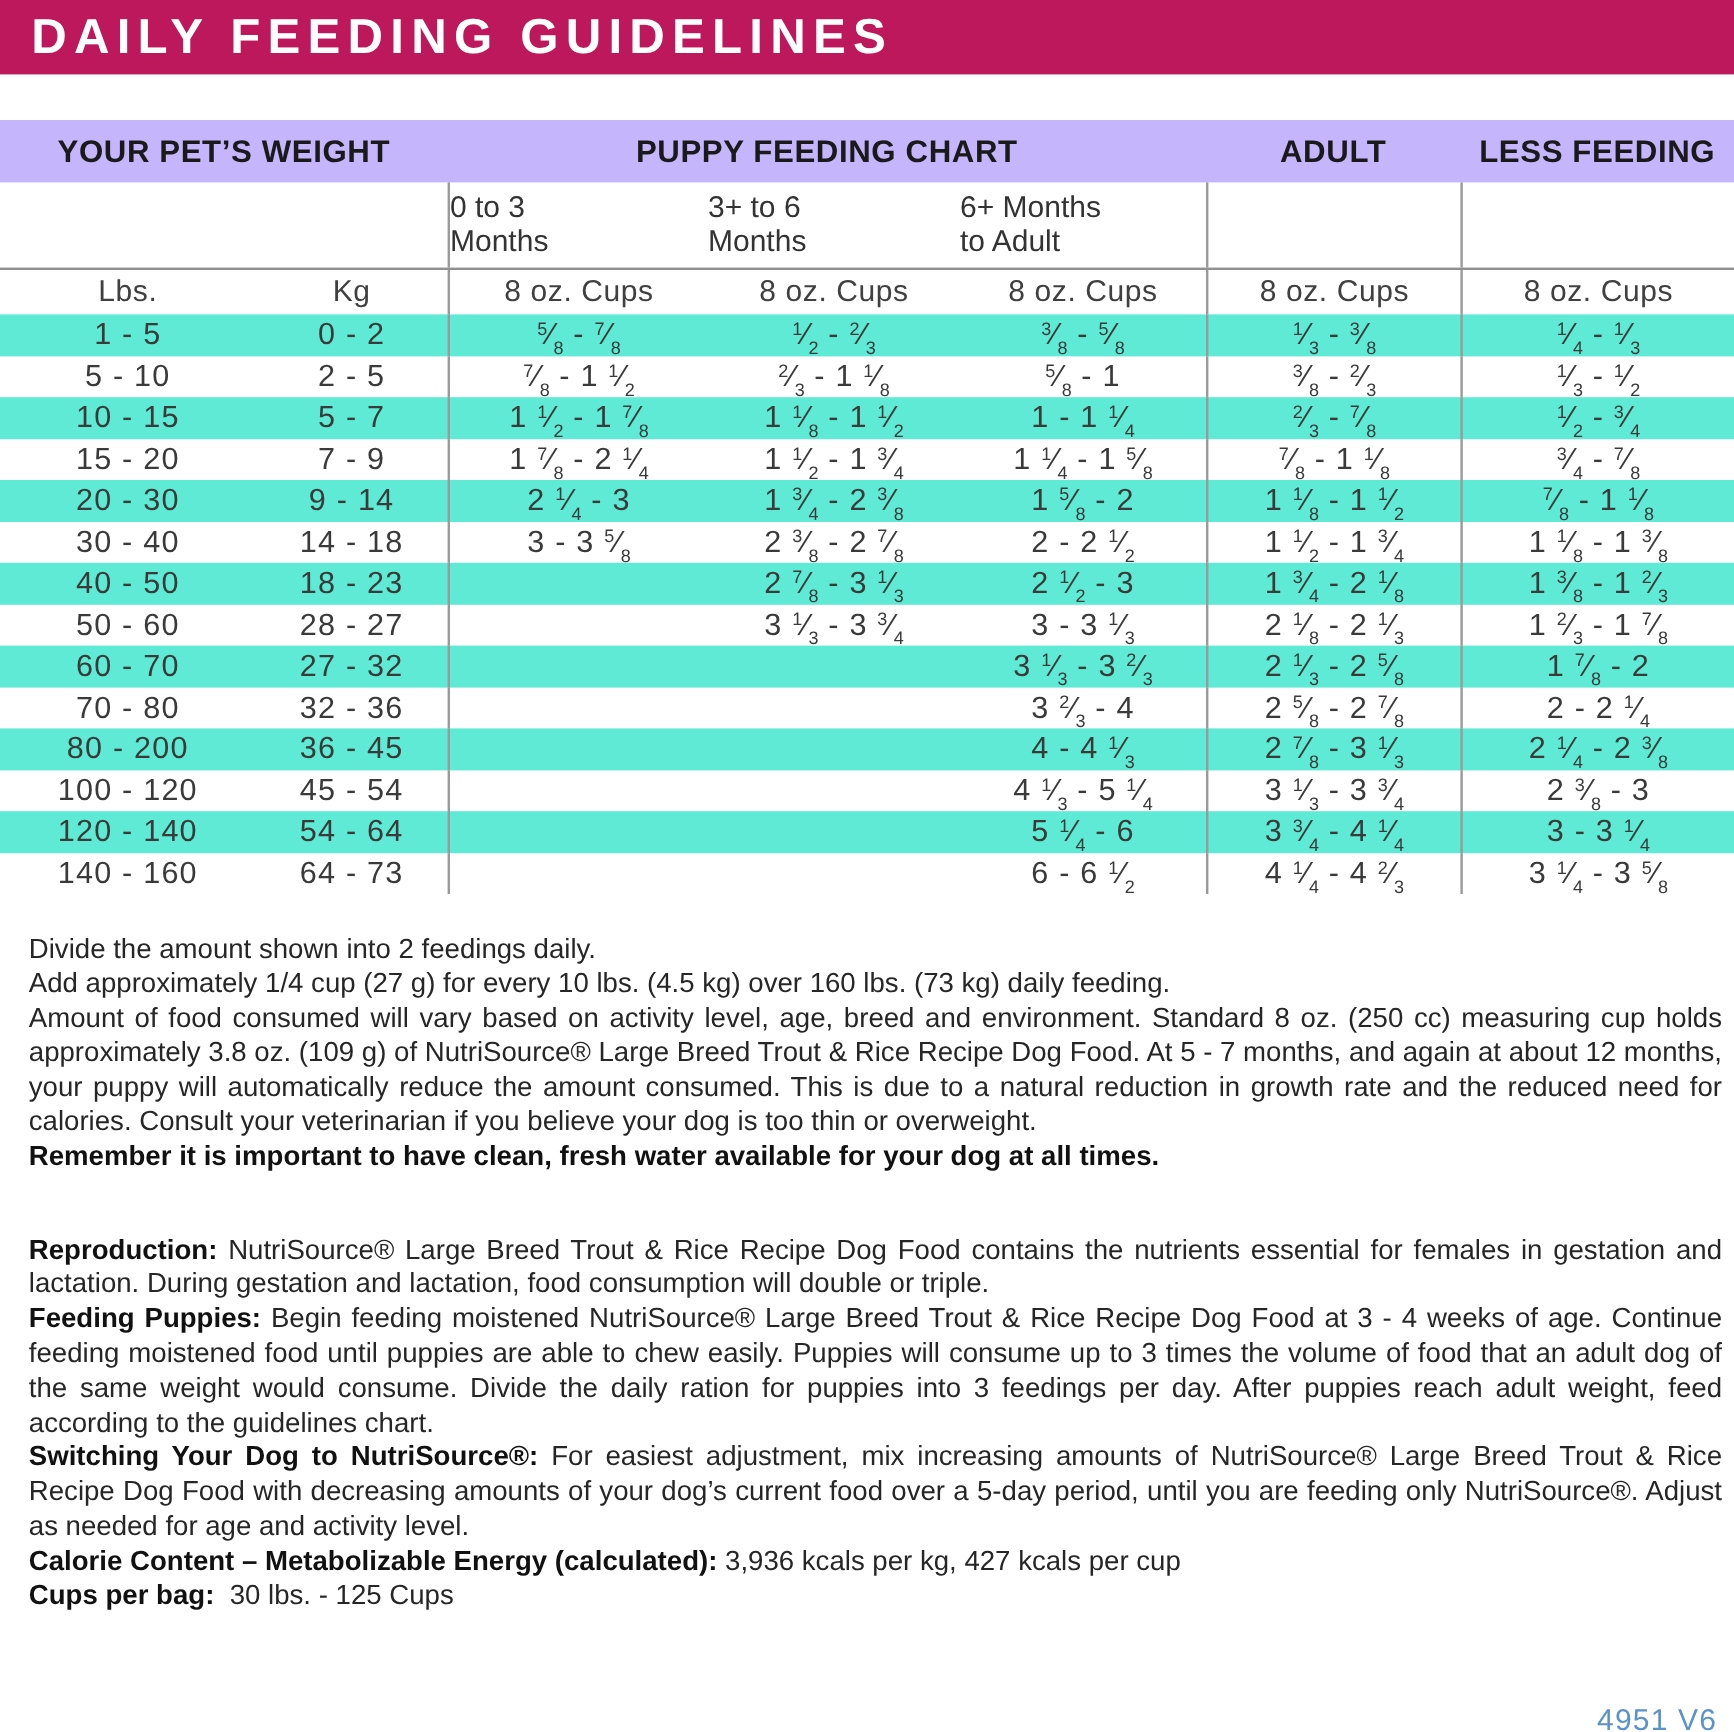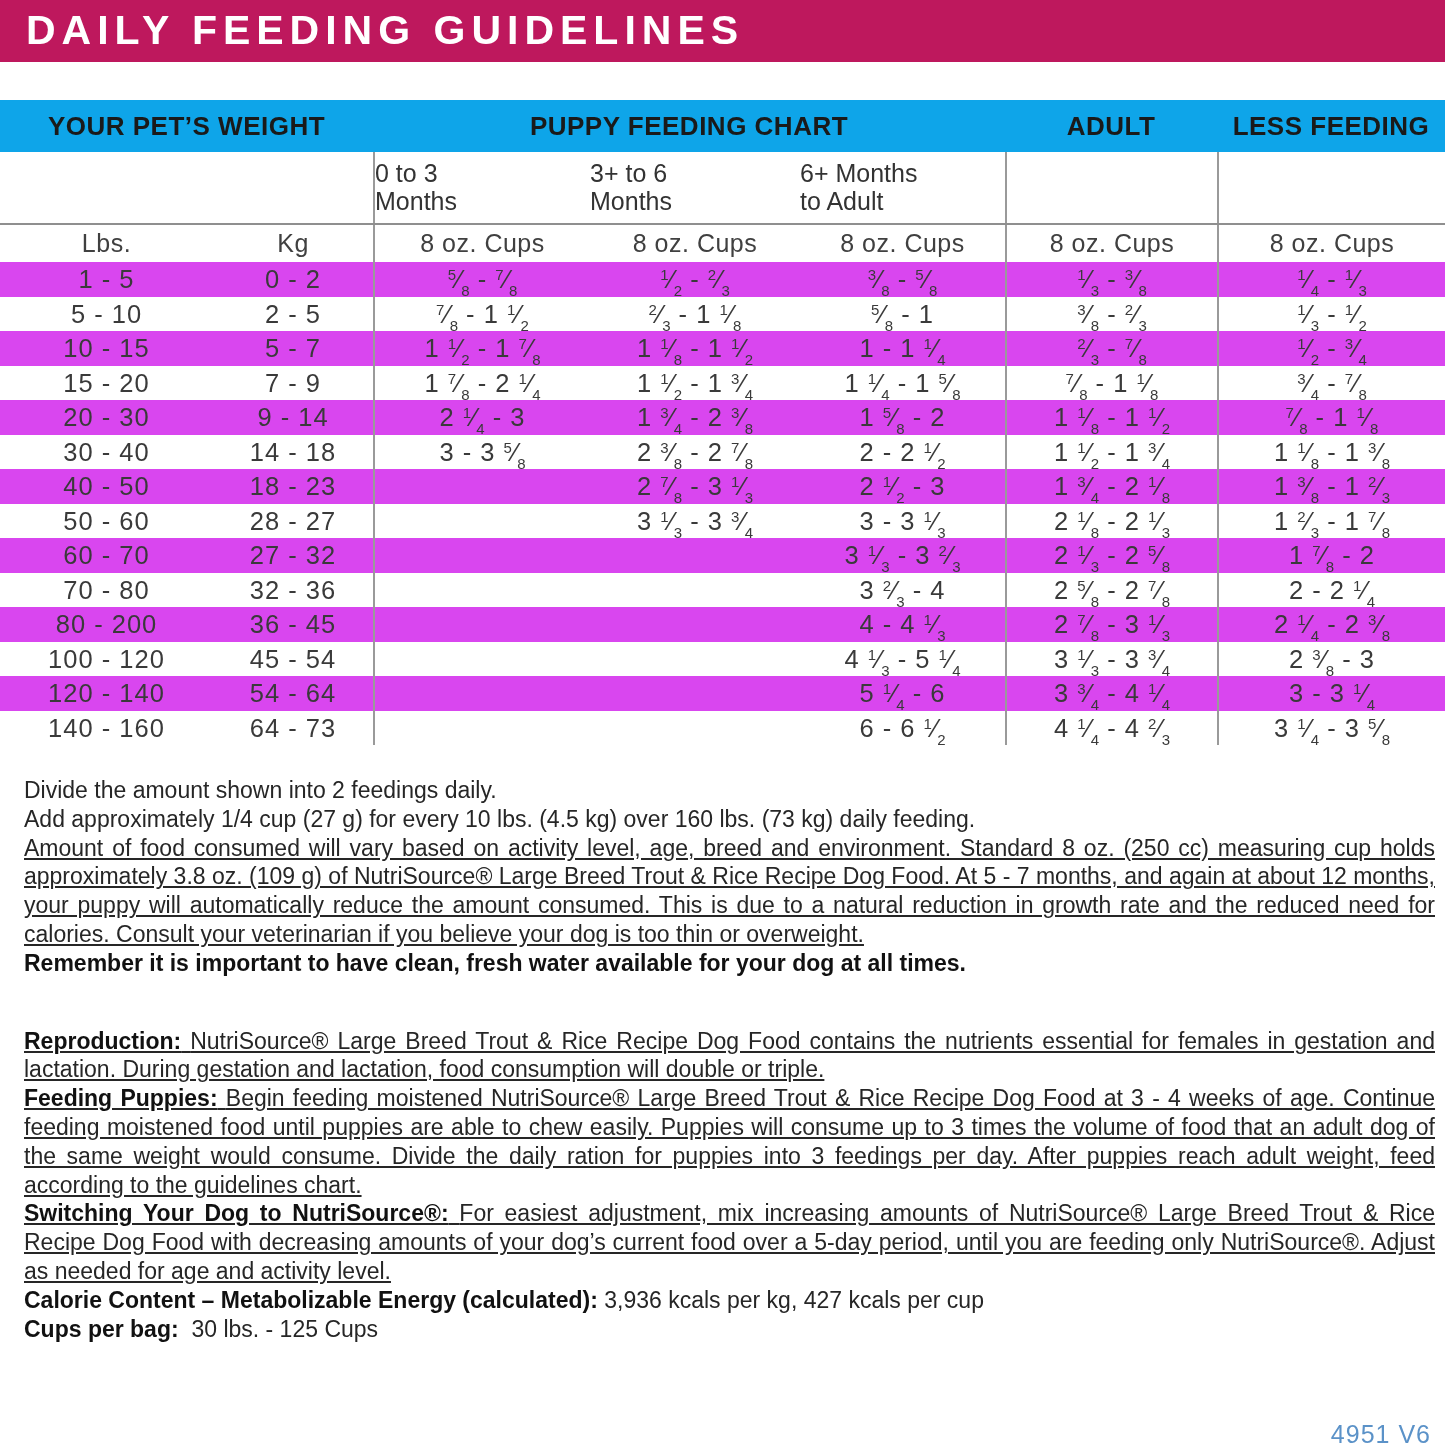--- a/index.html
+++ b/index.html
@@ -16,53 +16,53 @@
     margin:0; padding-left:26px; font-size:41px; line-height:61px;
     font-weight:bold; letter-spacing:6px; color:#ffffff; white-space:nowrap;
   }
 
   
   .feed-table { position:absolute; left:0; top:100px; width:1445px; }
   .trow { display:grid; grid-template-columns:213px 160px 217px 210px 205px 212px 228px; }
   .span2 { grid-column:span 2; }
   .span3 { grid-column:span 3; }
 
-  .band { background:#0ea5e9; height:52px; }
+  .band { background:#c4b5fd; height:52px; }
   .hcell {
     font-weight:bold; font-size:26px; line-height:52px; text-align:center;
     color:#1a1a1a; letter-spacing:.5px; white-space:nowrap;
   }
 
   .months { height:71px; }
   .mcell { text-align:left; padding-top:7px; font-size:25px; line-height:28px; color:#333; }
   .mcell span { display:block; }
 
   .units { height:39px; border-top:2px solid #8f8f8f; }
   .ucell { text-align:center; font-size:25px; line-height:37px; color:#404040; letter-spacing:.5px; }
 
   .brow { height:34.5px; }
-  .stripe { background:#d946ef; }
+  .stripe { background:#5eead4; }
   .bcell {
     text-align:center; font-size:25.5px; line-height:34.5px;
     color:#3a3a3a; letter-spacing:1px; white-space:nowrap;
   }
   .vl { border-left:2px solid #9a9a9a; }
 
   .bcell sup, .bcell sub { font-size:15px; line-height:0; letter-spacing:0; }
   .bcell sup { vertical-align:8px; }
   .bcell sub { vertical-align:-8px; margin-left:-1px; }
   .fsl { letter-spacing:0; padding:0 1px; }
 
   
   .notes {
     position:absolute; left:24px; top:776px; width:1411px;
     font-size:23px; line-height:28.8px; color:#262626;
   }
   .notes p { margin:0; }
-  .just { text-align:justify;text-decoration:underline; }
+  .just { text-align:justify; }
   .notes b { color:#111; }
   .block { margin-top:29px; }
   .tight { margin-top:26px; }
 
   .doccode {
     position:absolute; right:14px; top:1404px;
     font-size:25px; color:#5b92c8; letter-spacing:1px;margin-top:16px;
   }
 </style>
 </head>

